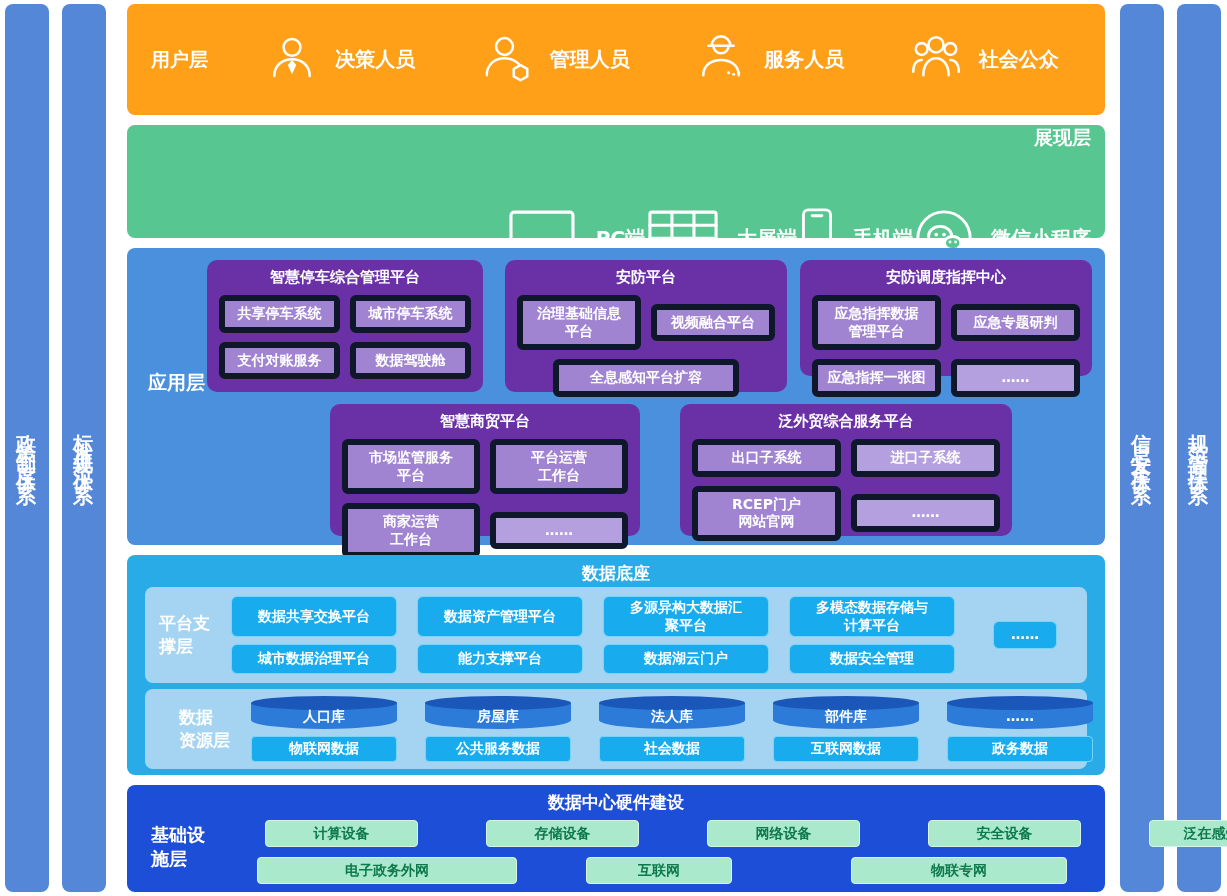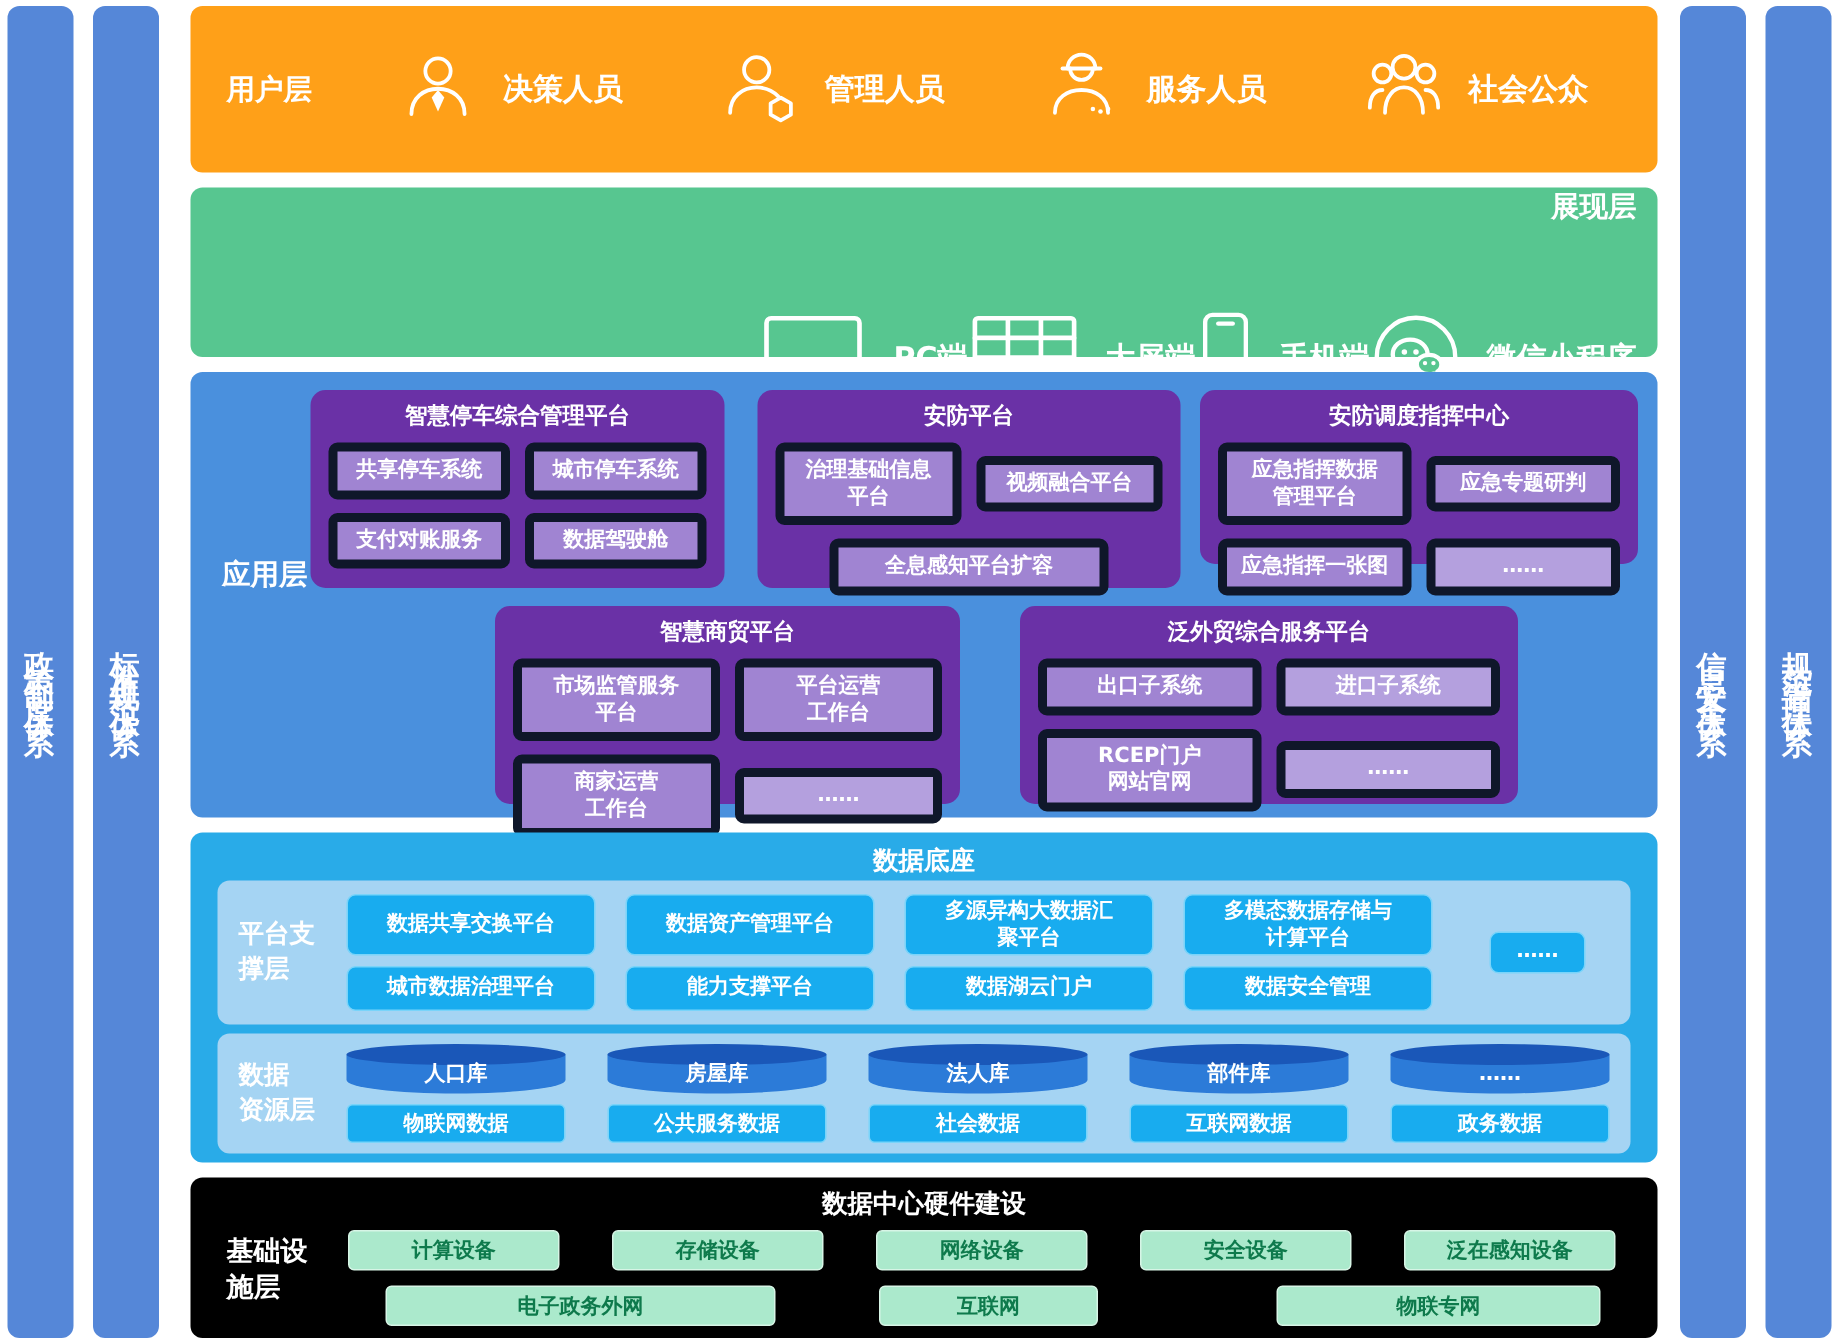--- a/index.html
+++ b/index.html
@@ -12,21 +12,21 @@
   .vbar span{writing-mode:vertical-rl;color:#fff;font-size:20px;font-weight:700;letter-spacing:10px;}
   .vbar.b1{left:5px;} .vbar.b2{left:62px;} .vbar.b3{left:1120px;} .vbar.b4{left:1177px;}
 
   
   .main{position:absolute;left:127px;top:4px;width:978px;display:flex;flex-direction:column;gap:10px;}
   .band{border-radius:8px;box-sizing:border-box;}
   .band.user{height:111px;background:#FFA018;display:flex;align-items:center;padding:0 14px 0 24px;}
   .band.present{height:113px;background:#57C690;display:flex;align-items:flex-end;padding:0 14px 0 24px;flex-direction:column;}
   .band.app{height:297px;background:#4A90DD;position:relative;}
   .band.data{height:220px;background:#29ABE8;position:relative;}
-  .band.infra{height:107px;background:#000000;position:relative;}
+  .band.infra{height:107px;background:#1d4ed8;position:relative;}
 
   .layer-label{flex:0 0 82px;font-size:19px;font-weight:700;color:#fff;}
   .items{flex:1;display:flex;justify-content:space-around;align-items:center;}
   .u-item{display:flex;align-items:center;gap:16px;color:#fff;font-size:20px;font-weight:700;}
   .u-item svg{display:block;stroke:#fff;fill:none;stroke-width:3;stroke-linecap:round;stroke-linejoin:round;}
 
   
   .app-label{position:absolute;left:21px;top:122px;font-size:19px;font-weight:700;color:#fff;}
   .platform{position:absolute;background:#6A31A6;border-radius:10px;padding:8px 12px;box-sizing:border-box;}
   .platform h3{margin:0 0 8px;text-align:center;font-size:15px;font-weight:700;color:#fff;}
@@ -40,21 +40,21 @@
           font-weight:700;display:flex;align-items:center;justify-content:center;text-align:center;
           padding:4px 6px;min-height:30px;line-height:1.25;white-space:pre-line;box-sizing:border-box;}
   .p-item.light{background:#B4A0DE;}
   .p-item.span-center{grid-column:1/3;width:72%;justify-self:center;text-align:center;}
 
   
   .data-title{text-align:center;color:#fff;font-weight:700;font-size:17px;padding-top:7px;}
   .sub{position:absolute;left:18px;width:942px;background:#A5D4F3;border-radius:8px;display:flex;
        align-items:center;box-sizing:border-box;}
   #support{top:32px;height:96px;}
-  #resource{top:134px;height:80px;}
+  #resource{top:134px;height:80px;padding-left:20px;}
   .sub-label{flex:0 0 62px;margin-left:14px;font-size:17px;font-weight:700;color:#fff;
              white-space:pre-line;line-height:1.35;}
   .rows{display:flex;flex-direction:column;gap:7px;margin-left:10px;}
   .c-row{display:flex;gap:20px;}
   .c-btn{width:166px;box-sizing:border-box;background:#18ACEF;border:1px solid #79D4FA;border-radius:6px;
          color:#fff;font-weight:700;font-size:14px;display:flex;align-items:center;justify-content:center;
          text-align:center;min-height:30px;padding:2px 6px;white-space:pre-line;line-height:1.25;}
   .c-btn.more{position:absolute;right:30px;top:50%;transform:translateY(-50%);width:64px;min-height:28px;}
   .cyl-row{display:flex;gap:28px;margin-top:7px;}
   .cyl{position:relative;width:146px;height:26px;background:#2C7BD8;
@@ -68,21 +68,21 @@
        justify-content:center;}
 
   
   .infra-title{text-align:center;color:#fff;font-weight:700;font-size:17px;padding-top:6px;}
   .infra-label{position:absolute;left:24px;top:38px;width:66px;font-size:18px;font-weight:700;color:#fff;
        white-space:pre-line;line-height:1.35;}
   .dev-row{position:absolute;left:105px;top:35px;display:flex;gap:35px;}
   .net-row{position:absolute;left:130px;top:72px;display:flex;}
   .g-btn{box-sizing:border-box;background:#ABE9CC;border:1px solid #D7F5E6;border-radius:4px;color:#0E7A4C;
        font-weight:700;font-size:14px;display:flex;align-items:center;justify-content:center;height:27px;}
-  .dev-row .g-btn{width:141px;}
+  .dev-row .g-btn{width:153px;margin-left:33px;}
   .net1{width:260px;} .net2{width:146px;margin-left:69px;} .net3{width:216px;margin-left:119px;}
 </style>
 </head>
 <body>
 
 <div class="page">
 
   <div class="vbar b1">
     <span>政策制度体系</span>
   </div>

